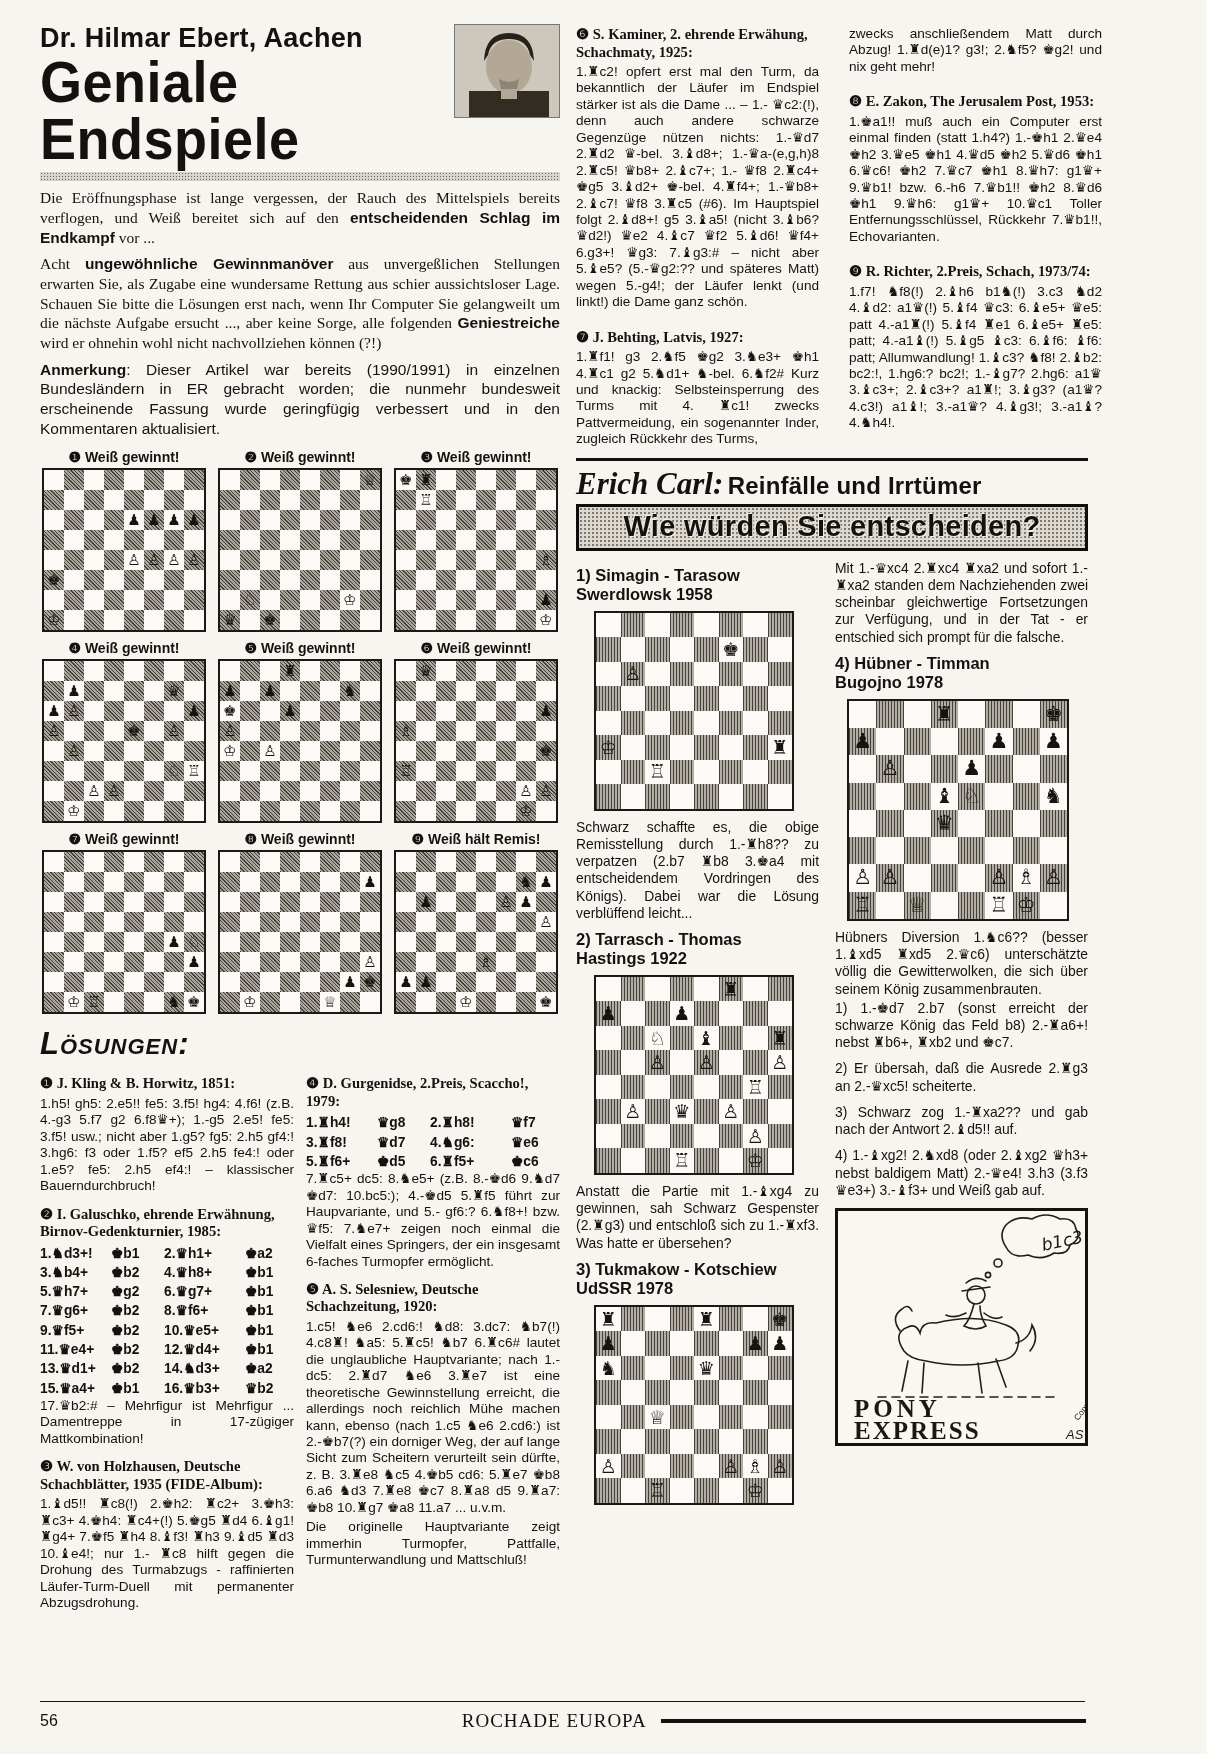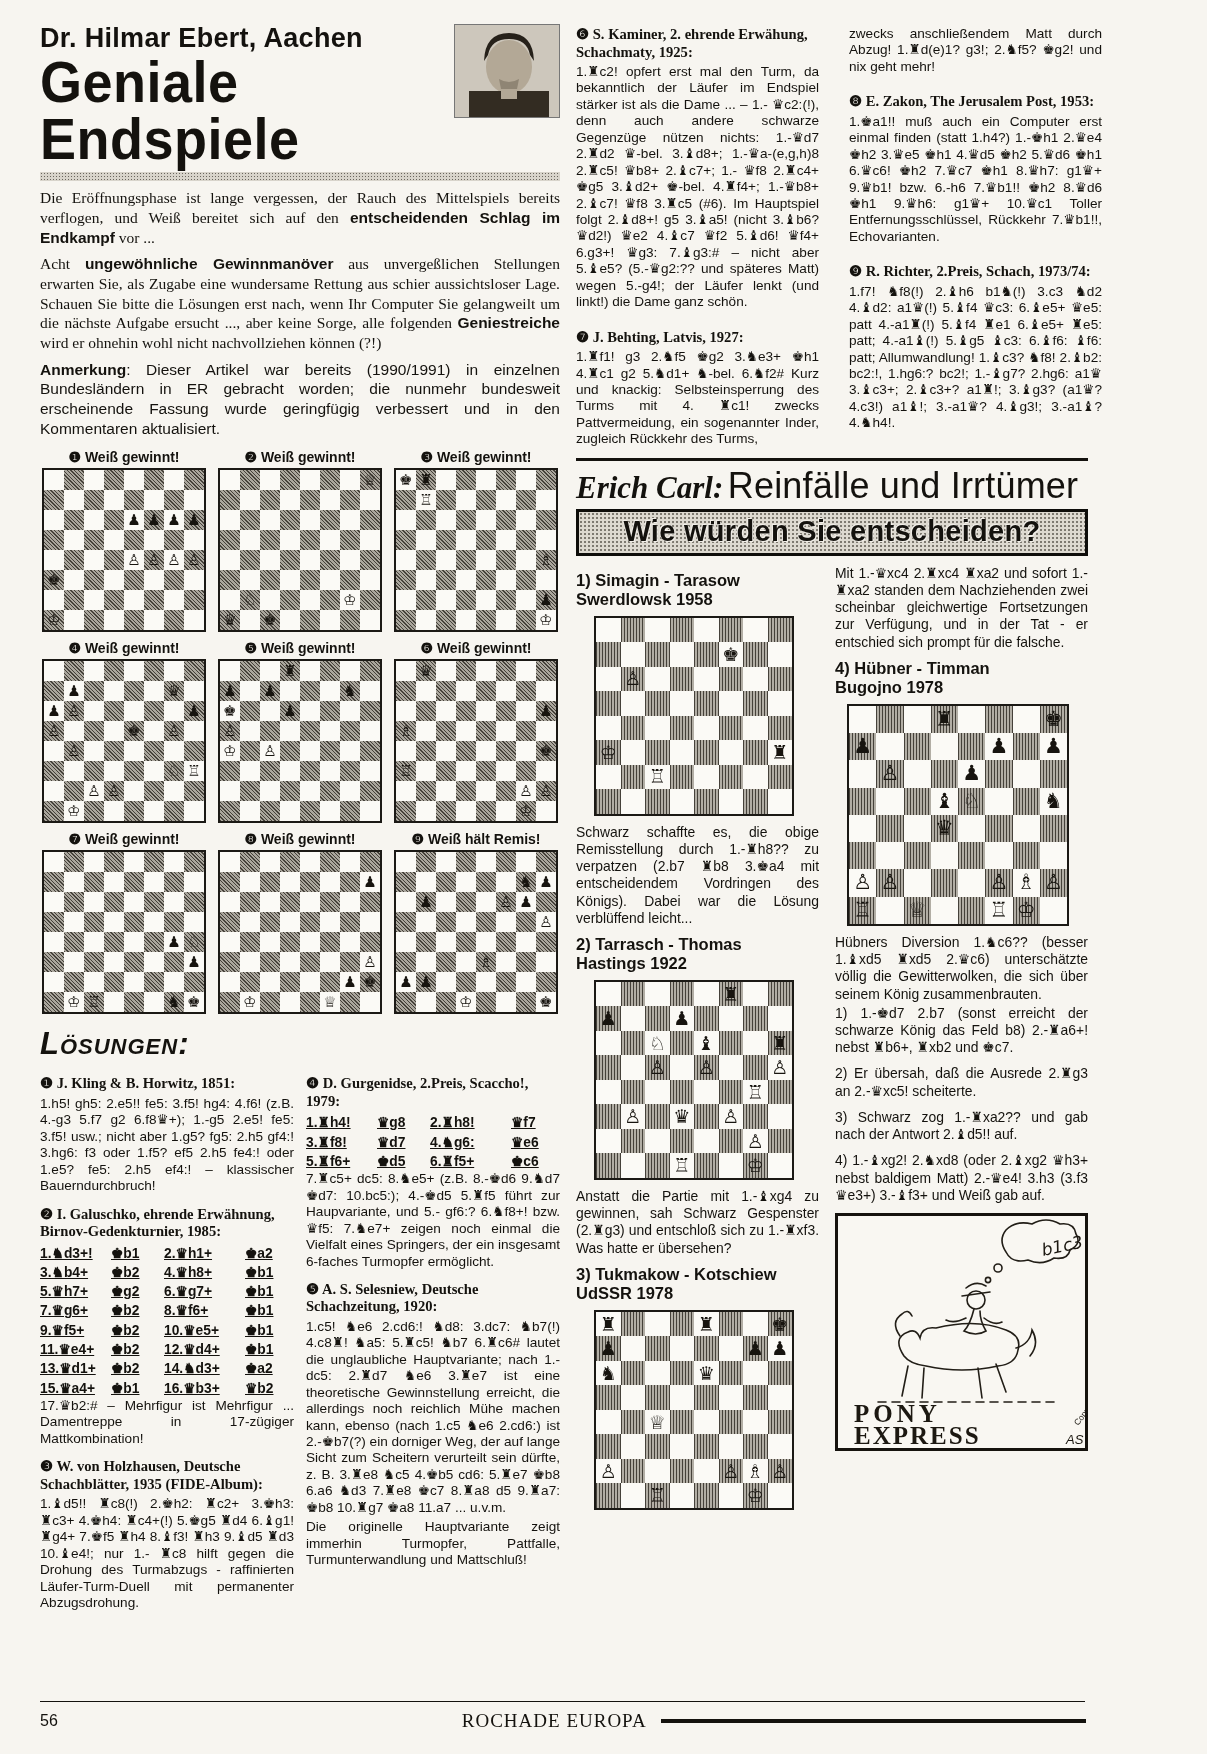--- a/index.html
+++ b/index.html
@@ -40,32 +40,32 @@
   .board-xl{width:218px;height:218px;margin:0;}
   .board-xl .sq{font-size:21px;}
 
   
   .los-head{font-variant:small-caps;font-size:31px;font-weight:bold;letter-spacing:1px;margin:12px 0 2px;font-style:italic;}
   .sol-cols{display:flex;gap:12px;}
   .sol-col{width:254px;flex:none;}
   .sol h4{font-family:"Liberation Serif",serif;font-size:14.6px;font-weight:bold;margin:11px 0 3px;line-height:1.2;}
   .sol p{font-size:13.6px;line-height:1.21;text-align:justify;margin:0 0 3px;}
   .mtab{display:grid;grid-template-columns:70px 52px 80px 50px;column-gap:1px;
-        font-weight:bold;font-size:13.8px;line-height:1.4;text-decoration:underline;}
+        font-weight:bold;font-size:13.8px;line-height:1.4;}
 
   
   .top2{display:flex;gap:30px;}
   .subcol.mid{width:243px;flex:none;}
   .subcol.right{width:253px;flex:none;}
   .subcol .sol h4{margin-top:18px;}
 
   .carl{border-top:3px solid #14120e;margin-top:7px;padding-top:5px;}
   .carl-head{line-height:1.0;margin:2px 0 5px;white-space:nowrap;}
   .carl-head .name{font-family:"Liberation Serif",serif;font-style:italic;font-weight:bold;font-size:31px;}
-  .carl-head .sub{font-weight:normal;font-size:36px;letter-spacing:.2px;}
+  .carl-head .sub{font-weight:bold;font-size:24px;letter-spacing:.2px;}
   .banner{border:3px solid #0e0d0a;padding:3px 4px 5px;text-align:center;
           background-color:#ddd9d0;background-image:radial-gradient(#7d7970 27%,transparent 31%);
           background-size:4px 4px;font-size:29px;font-weight:bold;letter-spacing:.3px;
           text-shadow:1px 1px 0 #f2efe9,-1px -1px 0 #f2efe9;}
   .carl-cols{display:flex;gap:16px;margin-top:7px;}
   .ghead{font-size:16.5px;font-weight:bold;line-height:1.15;margin:8px 0 7px;}
   .gtext{font-size:13.9px;line-height:1.24;text-align:justify;margin:8px 0 2px;}
   .answers p{font-size:13.9px;line-height:1.24;text-align:justify;margin:0 0 9px;}
 
   

